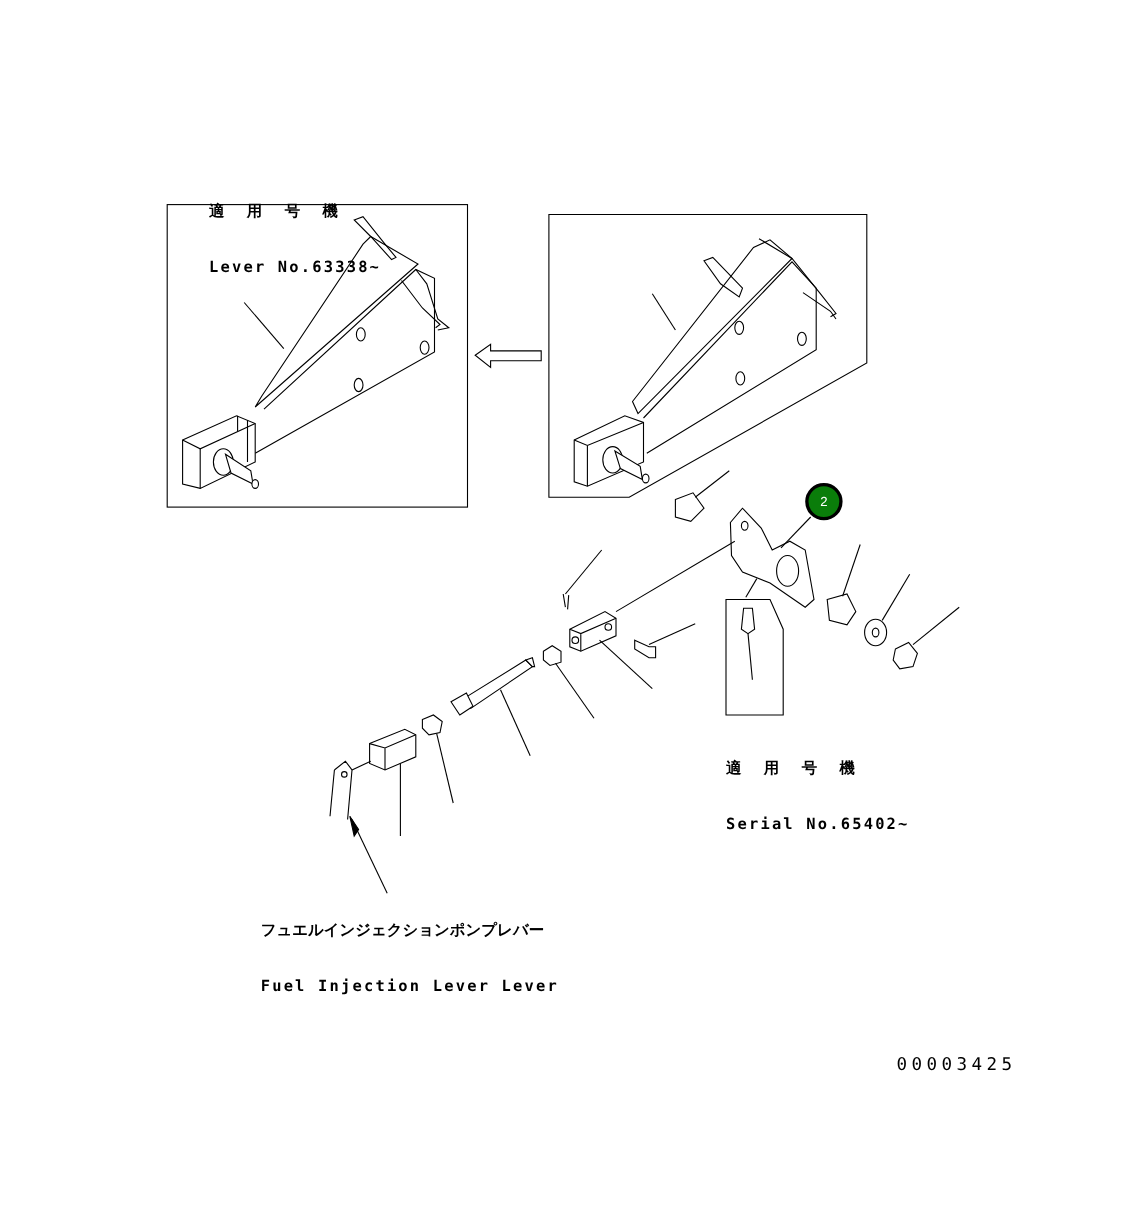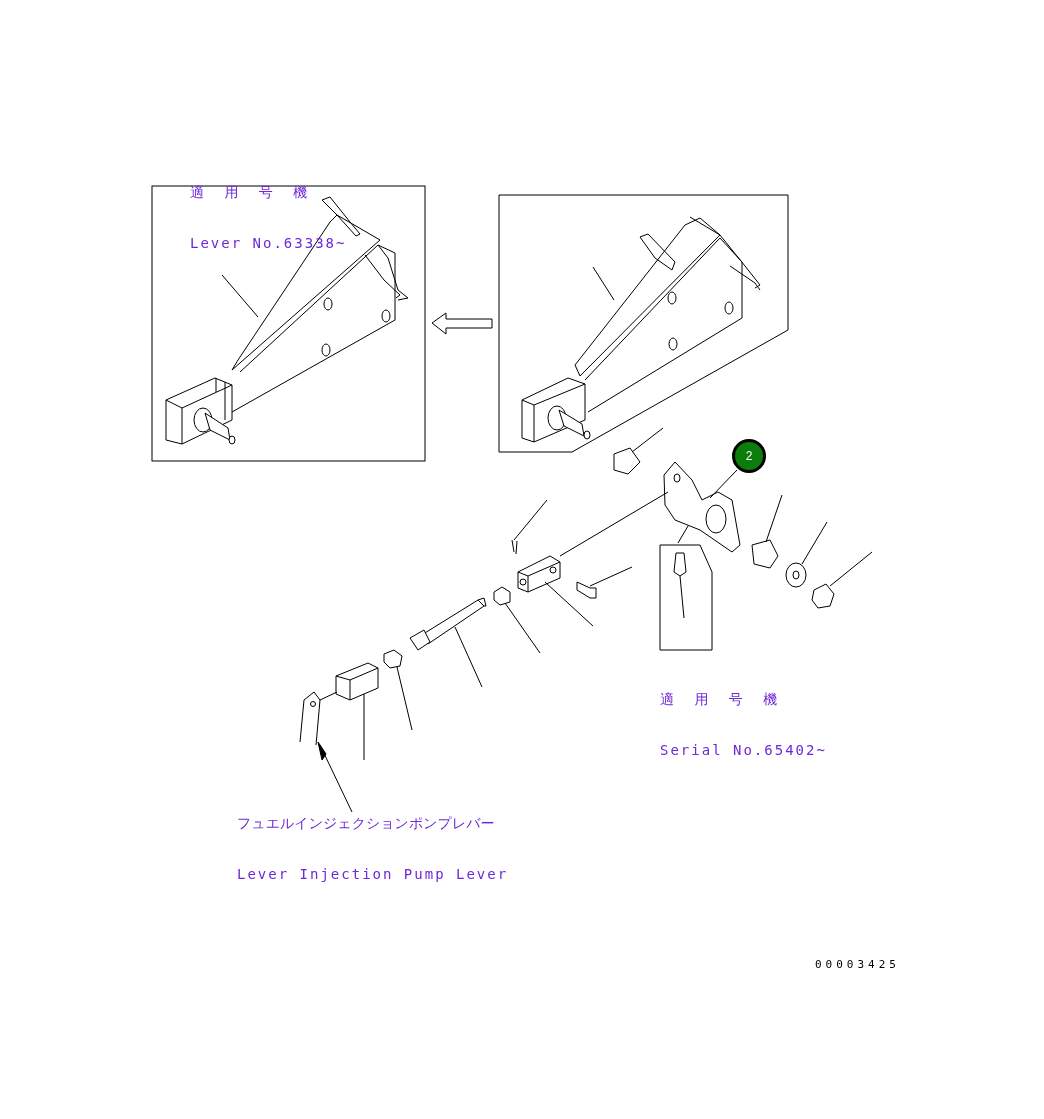--- a/index.html
+++ b/index.html
@@ -1,26 +1,26 @@
 <!DOCTYPE html>
 <html><head>
 <meta charset="utf-8">
 <style>
   html, body { margin: 0; padding: 0; background: #ffffff; }
   body { width: 1044px; height: 1119px; position: relative; overflow: hidden;
          font-family: "DejaVu Sans Mono", "Liberation Mono", monospace; color: #000; }
   .canvas { position: absolute; left: 0; top: 0; width: 1044px; height: 1119px; }
   .label { position: absolute; font-size: 14px; line-height: 17px; white-space: pre;
-           letter-spacing: 2px; color: #6d28d9; }
+           letter-spacing: 2px; color: #000000; font-weight: bold; }
   .label .jp { letter-spacing: 6px; }
   .callout { position: absolute; width: 34px; height: 34px; border-radius: 50%;
              background: #0a7d0a; border: 3px solid #000; color: #fff;
              font-family: "Liberation Sans", sans-serif; font-size: 12px;
              display: flex; align-items: center; justify-content: center; box-sizing: border-box; }
-  .docnum { position: absolute; font-size: 11px; letter-spacing: 4px; }
+  .docnum { position: absolute; font-size: 16px; letter-spacing: 4px; }
   svg { position: absolute; left: 0; top: 0; }
   svg .ln { stroke: #000; stroke-width: 1; fill: none; }
   svg .fl { stroke: #000; stroke-width: 1; fill: #fff; }
 </style>
 </head>
 <body>
 
 <div class="canvas">
 
   <svg width="1044" height="1119" viewBox="0 0 1044 1119">
@@ -139,23 +139,23 @@
   <div class="label" style="left:190px; top:150px;">
     <div class="jp">適 用 号 機</div>
     <div>Lever No.63338~</div>
   </div>
 
   <div class="label" style="left:660px; top:657px;">
     <div class="jp">適 用 号 機</div>
     <div>Serial No.65402~</div>
   </div>
 
-  <div class="label" style="left:237px; top:781px; letter-spacing:1px; text-align:left; width:232px;">
+  <div class="label" style="left:237px; top:804px; letter-spacing:1px; text-align:left; width:232px;">
     <div style="letter-spacing:0px;">フュエルインジェクションポンプレバー</div>
-    <div style="letter-spacing:2px;">Lever Injection Pump Lever</div>
+    <div style="letter-spacing:2px;">Fuel Injection Lever Lever</div>
   </div>
 
   <div class="callout" style="left:732px; top:439px;">
     <span>2</span>
   </div>
 
   <div class="docnum" style="left:815px; top:958px;">00003425</div>
 </div>
 
 </body></html>

